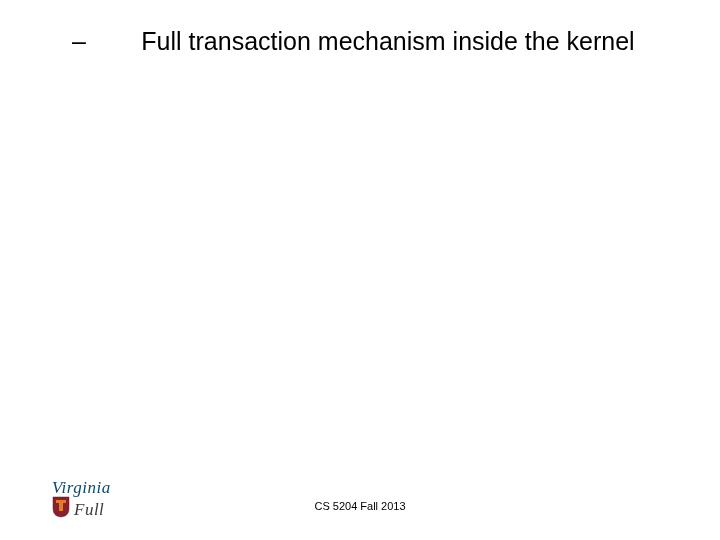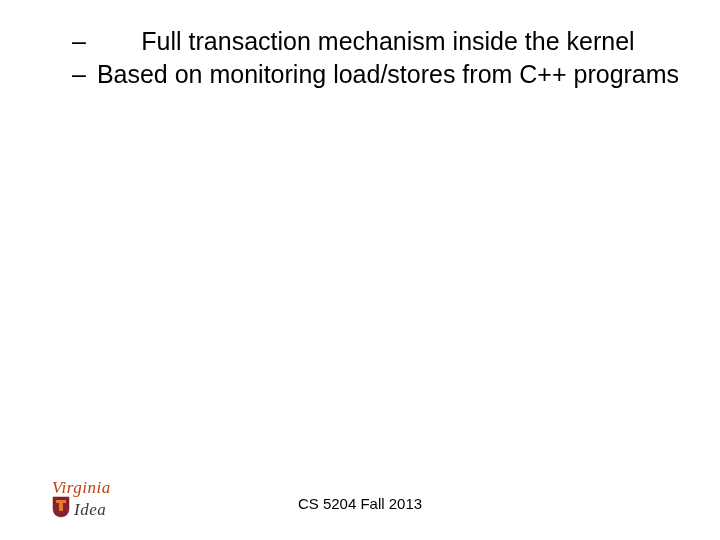--- a/index.html
+++ b/index.html
@@ -60,40 +60,40 @@
     position: absolute;
     left: 32px;
     top: 0;
   }
   .footer {
     position: absolute;
     bottom: 28px;
     left: 0;
     width: 720px;
     text-align: center;
-    font-size: 15px;
+    font-size: 11px;
   }
   .logo {
     position: absolute;
     left: 52px;
     bottom: 22px;
     display: flex;
     align-items: center;
     gap: 4px;
   }
   .logo-text {
     display: flex;
     flex-direction: column;
     line-height: 1;
     font-family: Georgia, 'Times New Roman', serif;
   }
   .logo-virginia {
     font-size: 17px;
     font-style: italic;
-    color: #c2410c;
+    color: #0c4a6e;
     letter-spacing: 0.5px;
   }
   .logo-tech-row {
     display: flex;
     align-items: flex-end;
     gap: 4px;
   }
   .logo-shield {
     width: 18px;
     height: 22px;
@@ -108,34 +108,33 @@
 </style>
 </head>
 <body>
 
 <div class="slide">
 
 
   <div class="content">
     <ul class="sub">
       <li>Full transaction mechanism inside the kernel</li>
-      <li>Based on monitoring load/stores from C++ programs</li>
     </ul>
   </div>
 
   <div class="footer">CS 5204 Fall 2013</div>
 
   <div class="logo">
     <div class="logo-text">
       <span class="logo-virginia">Virginia</span>
       <span class="logo-tech-row">
         <span class="logo-shield">
           <svg viewBox="0 0 18 22" width="18" height="22">
             <path d="M1 1 H17 V13 Q17 20 9 21 Q1 20 1 13 Z" fill="#8a1f2d" stroke="#6d1a24" stroke-width="0.5"></path>
             <path d="M4 4 H14 V7 H11 V15 H7 V7 H4 Z" fill="#e47b2a"></path>
           </svg>
         </span>
-        <span class="logo-tech">Idea</span>
+        <span class="logo-tech">Full</span>
       </span>
     </div>
   </div>
 
 </div>
 
 </body></html>

